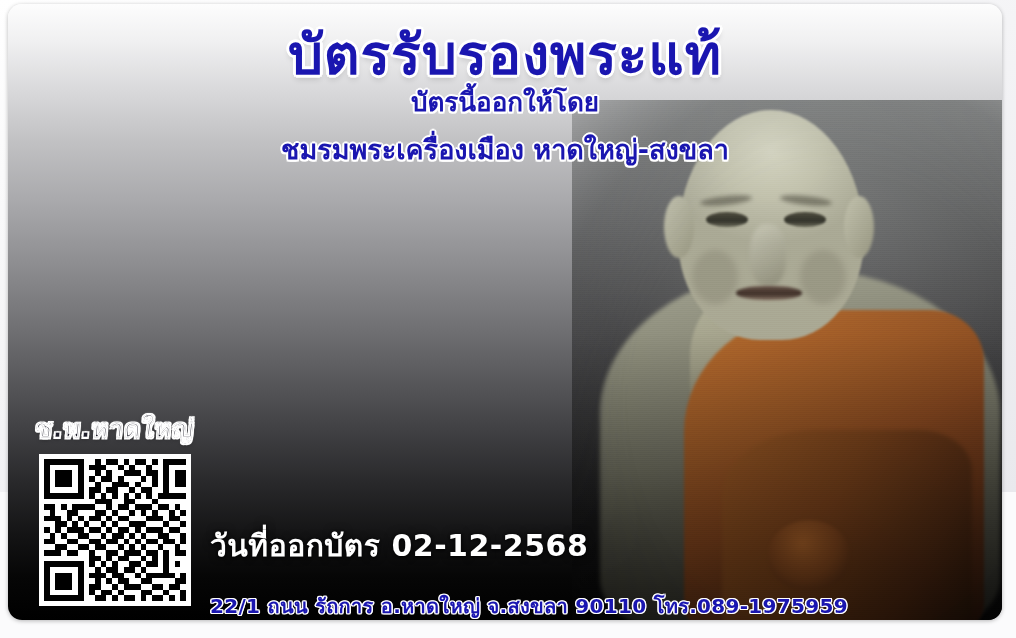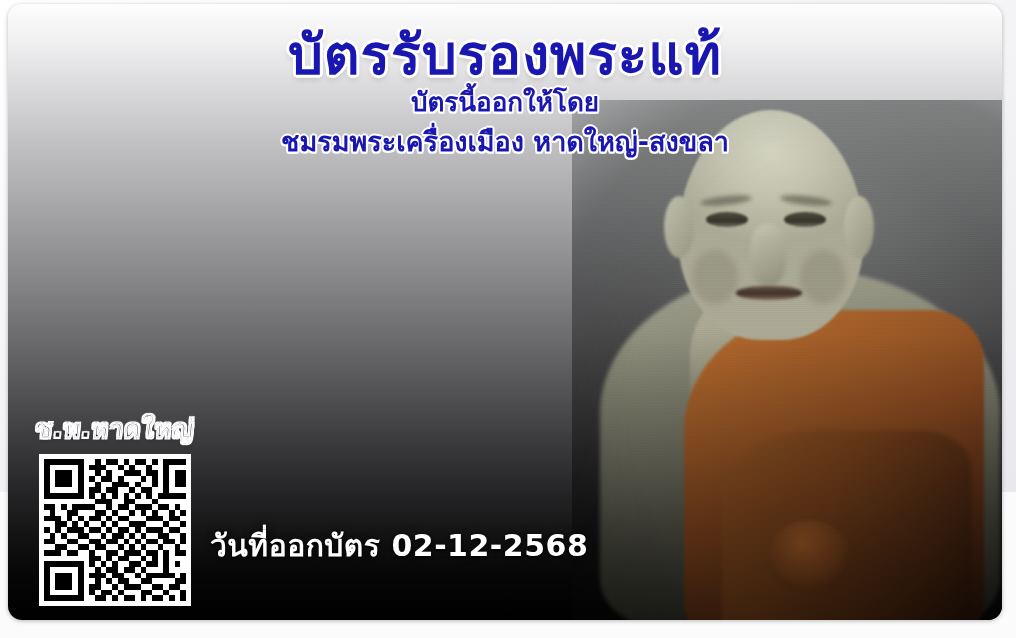--- a/index.html
+++ b/index.html
@@ -144,21 +144,21 @@
       0 4px 6px rgba(0,0,0,.18);
   }
   .sub{
     font-size:26px;font-weight:bold;line-height:1.32;
     color:#1a16b0;
     text-shadow:
       -1.5px -1.5px 0 #fff, 1.5px -1.5px 0 #fff, -1.5px 1.5px 0 #fff, 1.5px 1.5px 0 #fff,
       -2px 0 0 #fff, 2px 0 0 #fff, 0 -2px 0 #fff, 0 2px 0 #fff;
   }
   .sub.l1{margin-top:0;}
-  .sub.l2{font-size:27px;margin-top:4px;}
+  .sub.l2{font-size:27px;margin-top:12px;}
   .sub.l3{font-size:27px;margin-top:4px;}
 
   
   #qrblock{position:absolute;left:22px;top:404px;width:170px;}
   #stamp{
     font-size:25px;font-weight:bold;color:#f2f2f2;
     text-align:center;letter-spacing:1px;
     transform:skewX(-6deg);
     text-shadow:
       -1.5px -1.5px 0 #ffffff, 1.5px -1.5px 0 #ffffff,
@@ -853,15 +853,16 @@
           <i class="on"></i>
           <i class="on"></i>
           <i></i>
           <i class="on"></i>
           <i></i>
           <i class="on"></i>
         </div>
     </div>
 
     <div class="issue-date th">วันที่ออกบัตร 02-12-2568</div>
+    <div class="address th">22/1 ถนน รัถการ อ.หาดใหญ่ จ.สงขลา 90110 โทร.089-1975959</div>
 
   </div>
 </div>
 
 </body></html>

